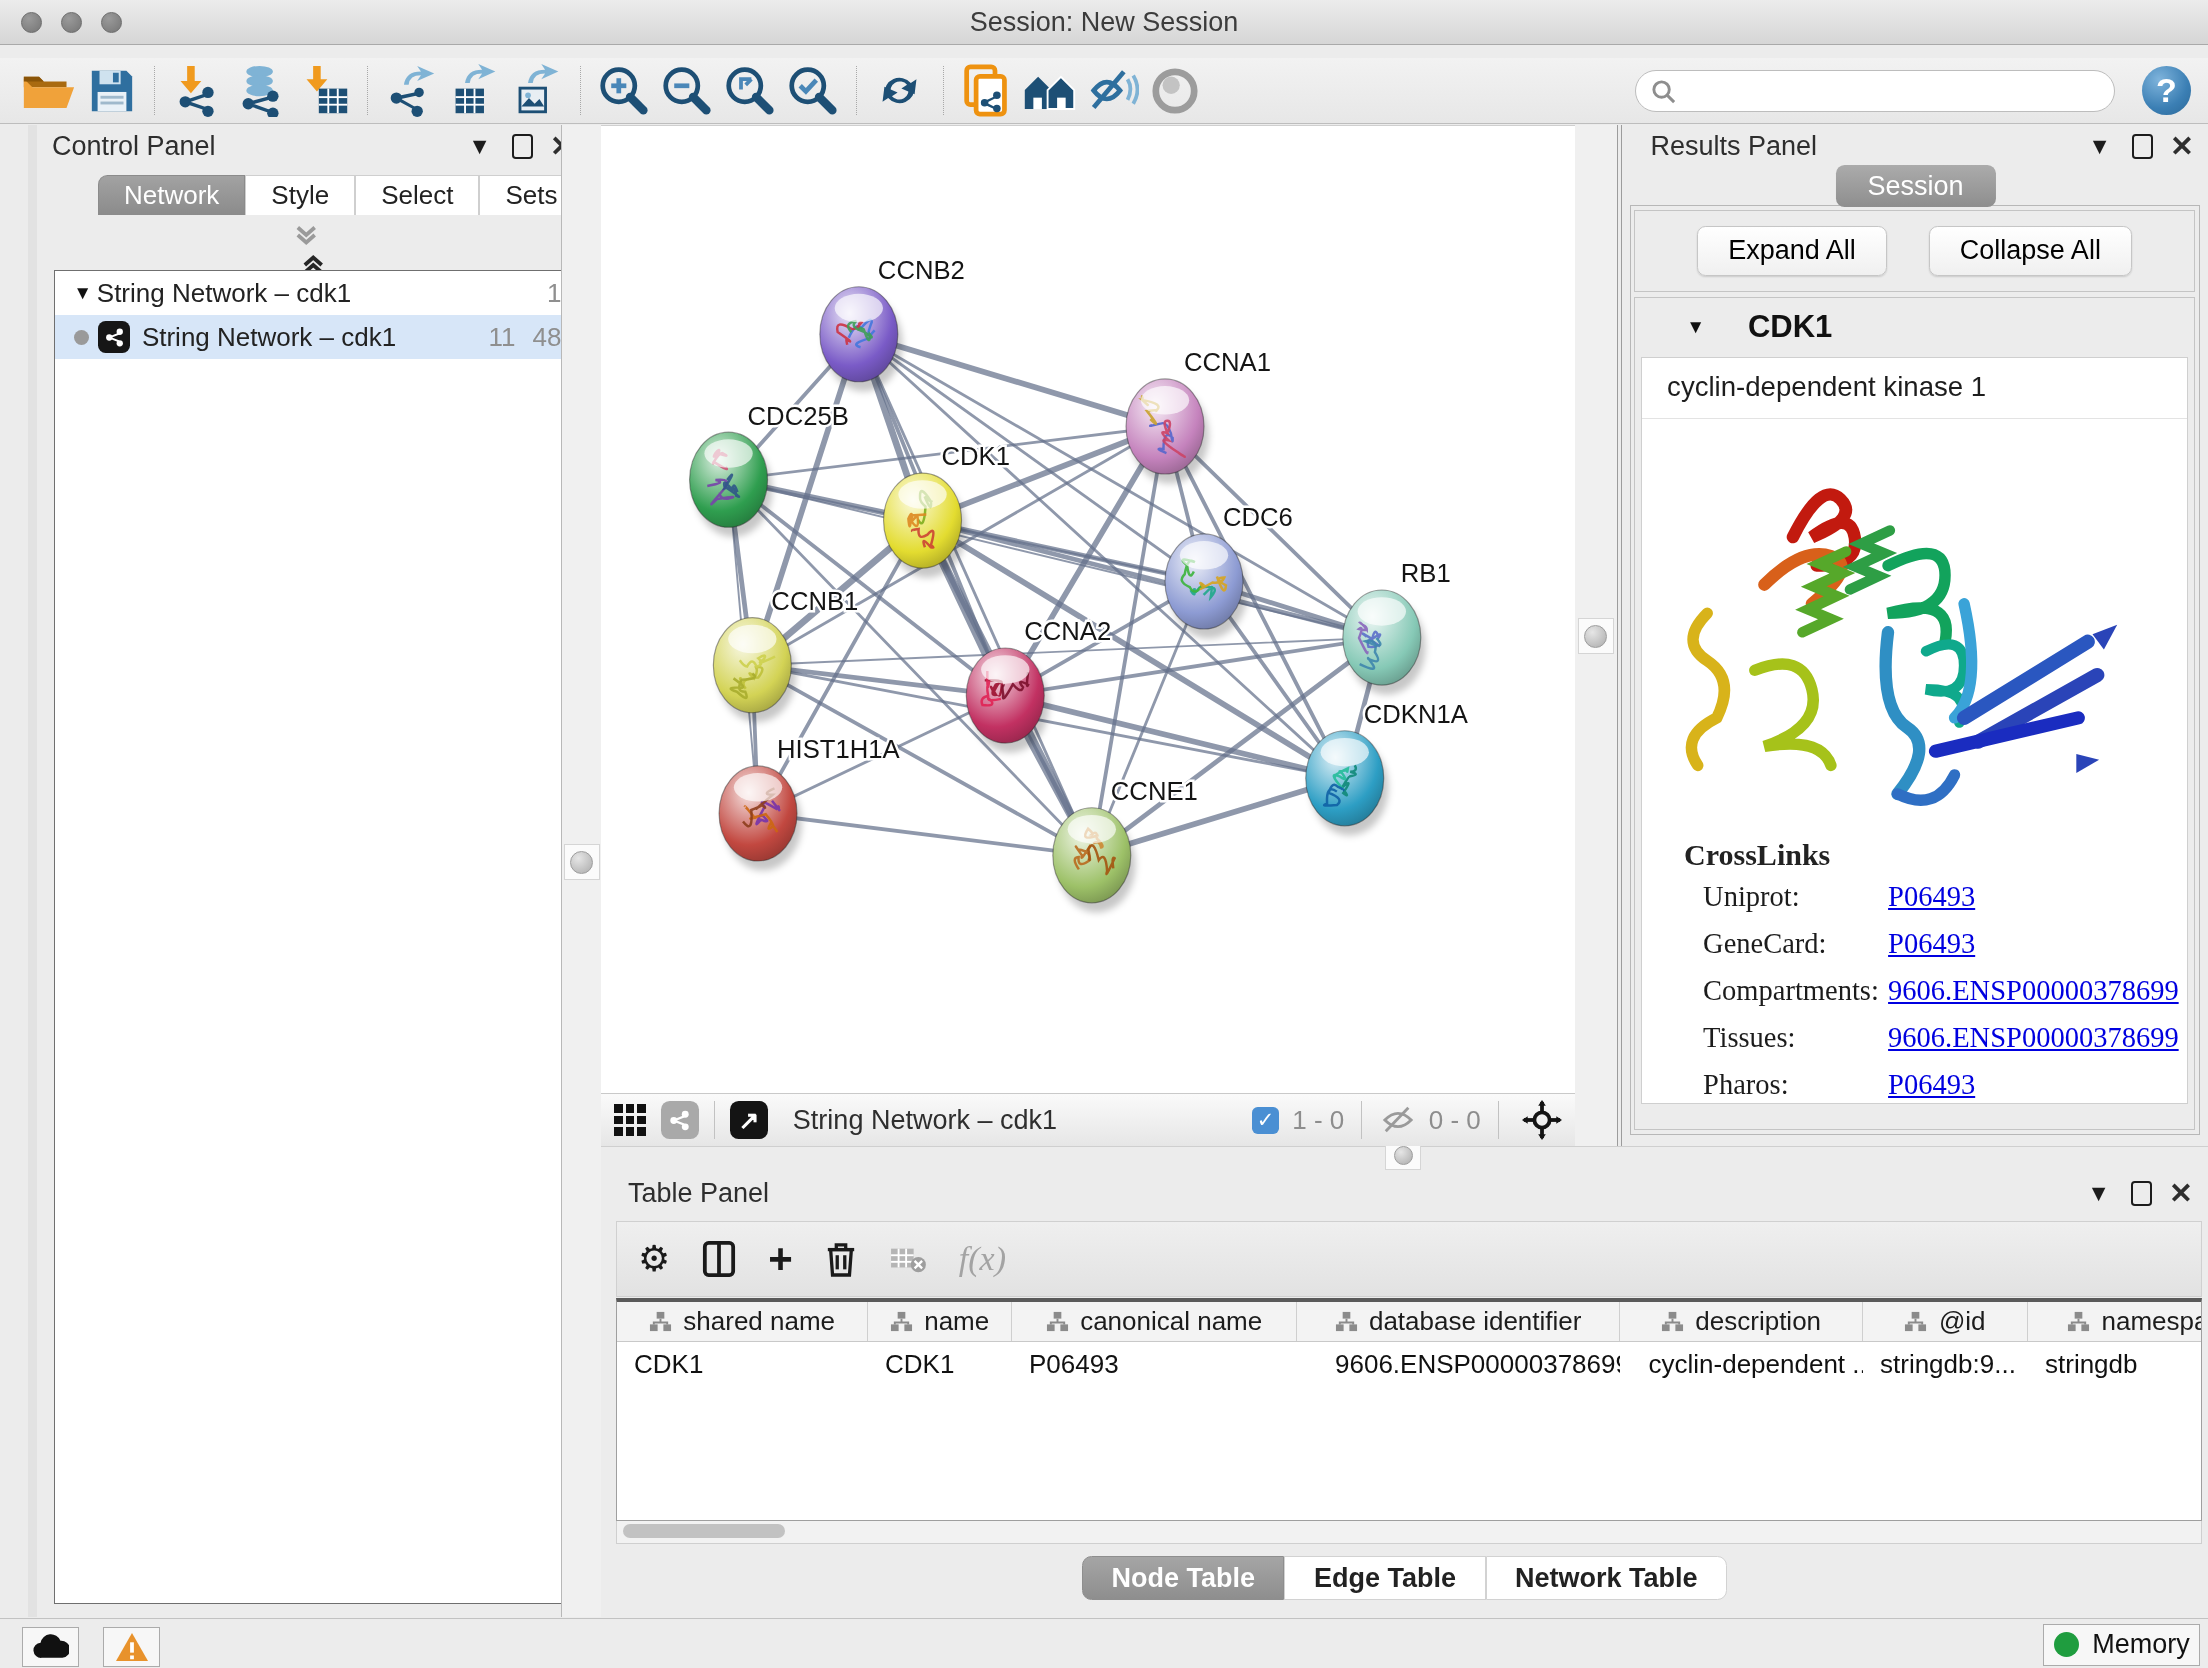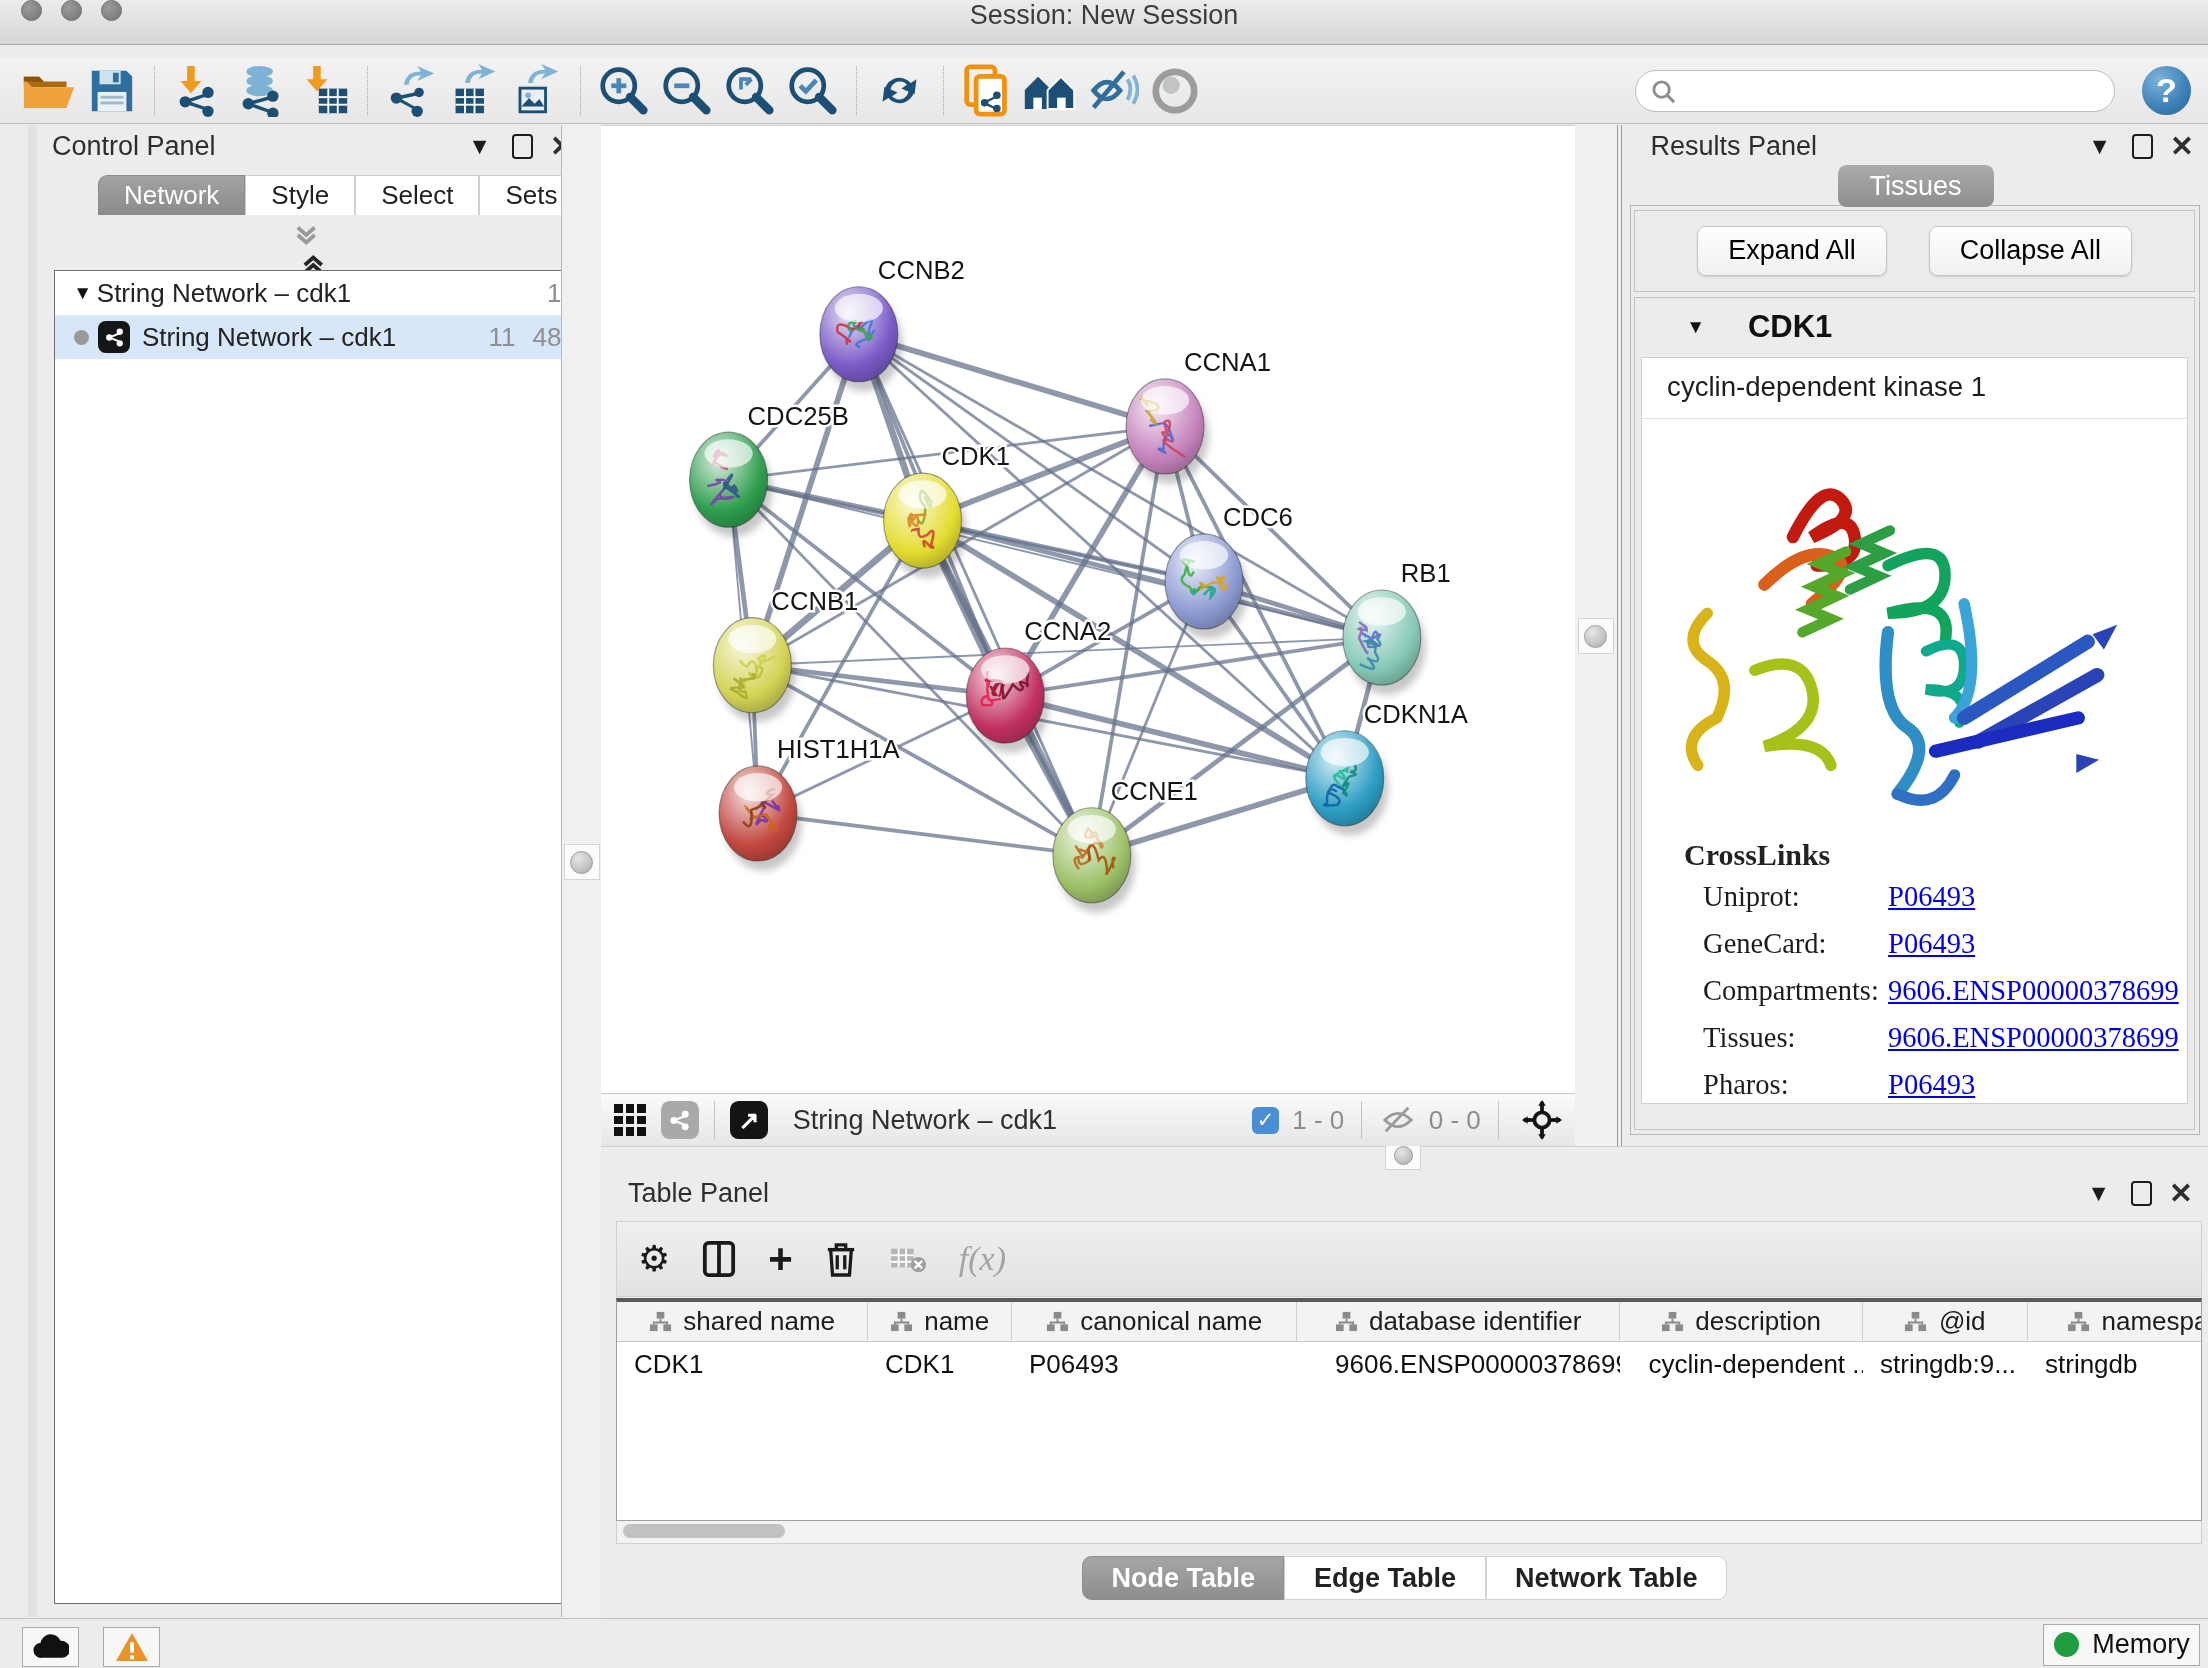--- a/index.html
+++ b/index.html
@@ -3,21 +3,21 @@
 <meta charset="utf-8">
 <style>
   * { margin:0; padding:0; box-sizing:border-box; }
   html,body { background:#d9d9d9; }
   .app { position:relative; width:2208px; height:1668px; background:#ececec; overflow:hidden;
          font-family:"Liberation Sans", sans-serif; color:#222; }
 
   
   .titlebar { position:absolute; left:0; top:0; width:2208px; height:45px;
     background:linear-gradient(#ececec,#d6d6d6); border-bottom:1px solid #a9a9a9;
-    display:flex; }
+    display:flex; align-items:center; }
   .traffic { display:flex; gap:19px; margin-left:21px; }
   .light { width:21px; height:21px; border-radius:50%; background:radial-gradient(circle at 35% 30%, #9a9a9a, #757575); border:1px solid #6b6b6b; }
   .win-title { position:absolute; left:0; right:0; text-align:center; font-size:27px; color:#3c3c3c; }
 
   
   .toolbar { position:absolute; left:0; top:58px; width:2208px; height:66px; background:linear-gradient(#f2f2f2,#e7e7e7);
     border-bottom:1px solid #bdbdbd; display:flex; align-items:center; padding:0 17px; }
   .tb-btn { width:63px; height:57px; display:flex; align-items:center; justify-content:center; flex:none; }
   .tb-sep { height:49px; border-left:1.9px dotted #a8a8a8; margin:0 11.4px; flex:none; }
   .search-wrap { margin-left:auto; margin-right:27px; position:relative; }
@@ -674,21 +674,21 @@
   </div>
 
   <div class="results-panel">
     <div class="panel-head" style="padding-left:28.5px;">
       <span>Results Panel</span>
       <span class="spacer"></span>
       <span class="ph-ic">▼</span>
       <span class="ph-sq"></span>
       <span class="ph-x">✕</span>
     </div>
-    <div class="rp-tab">Tissues</div>
+    <div class="rp-tab">Session</div>
     <div class="rp-outer">
       <div class="rp-btnbox">
         <button class="rp-btn">Expand All</button>
         <button class="rp-btn">Collapse All</button>
       </div>
       <div class="rp-section">
         <div class="rp-sec-head">
           <span class="tw">▼</span>
           <span>CDK1</span>
         </div>

